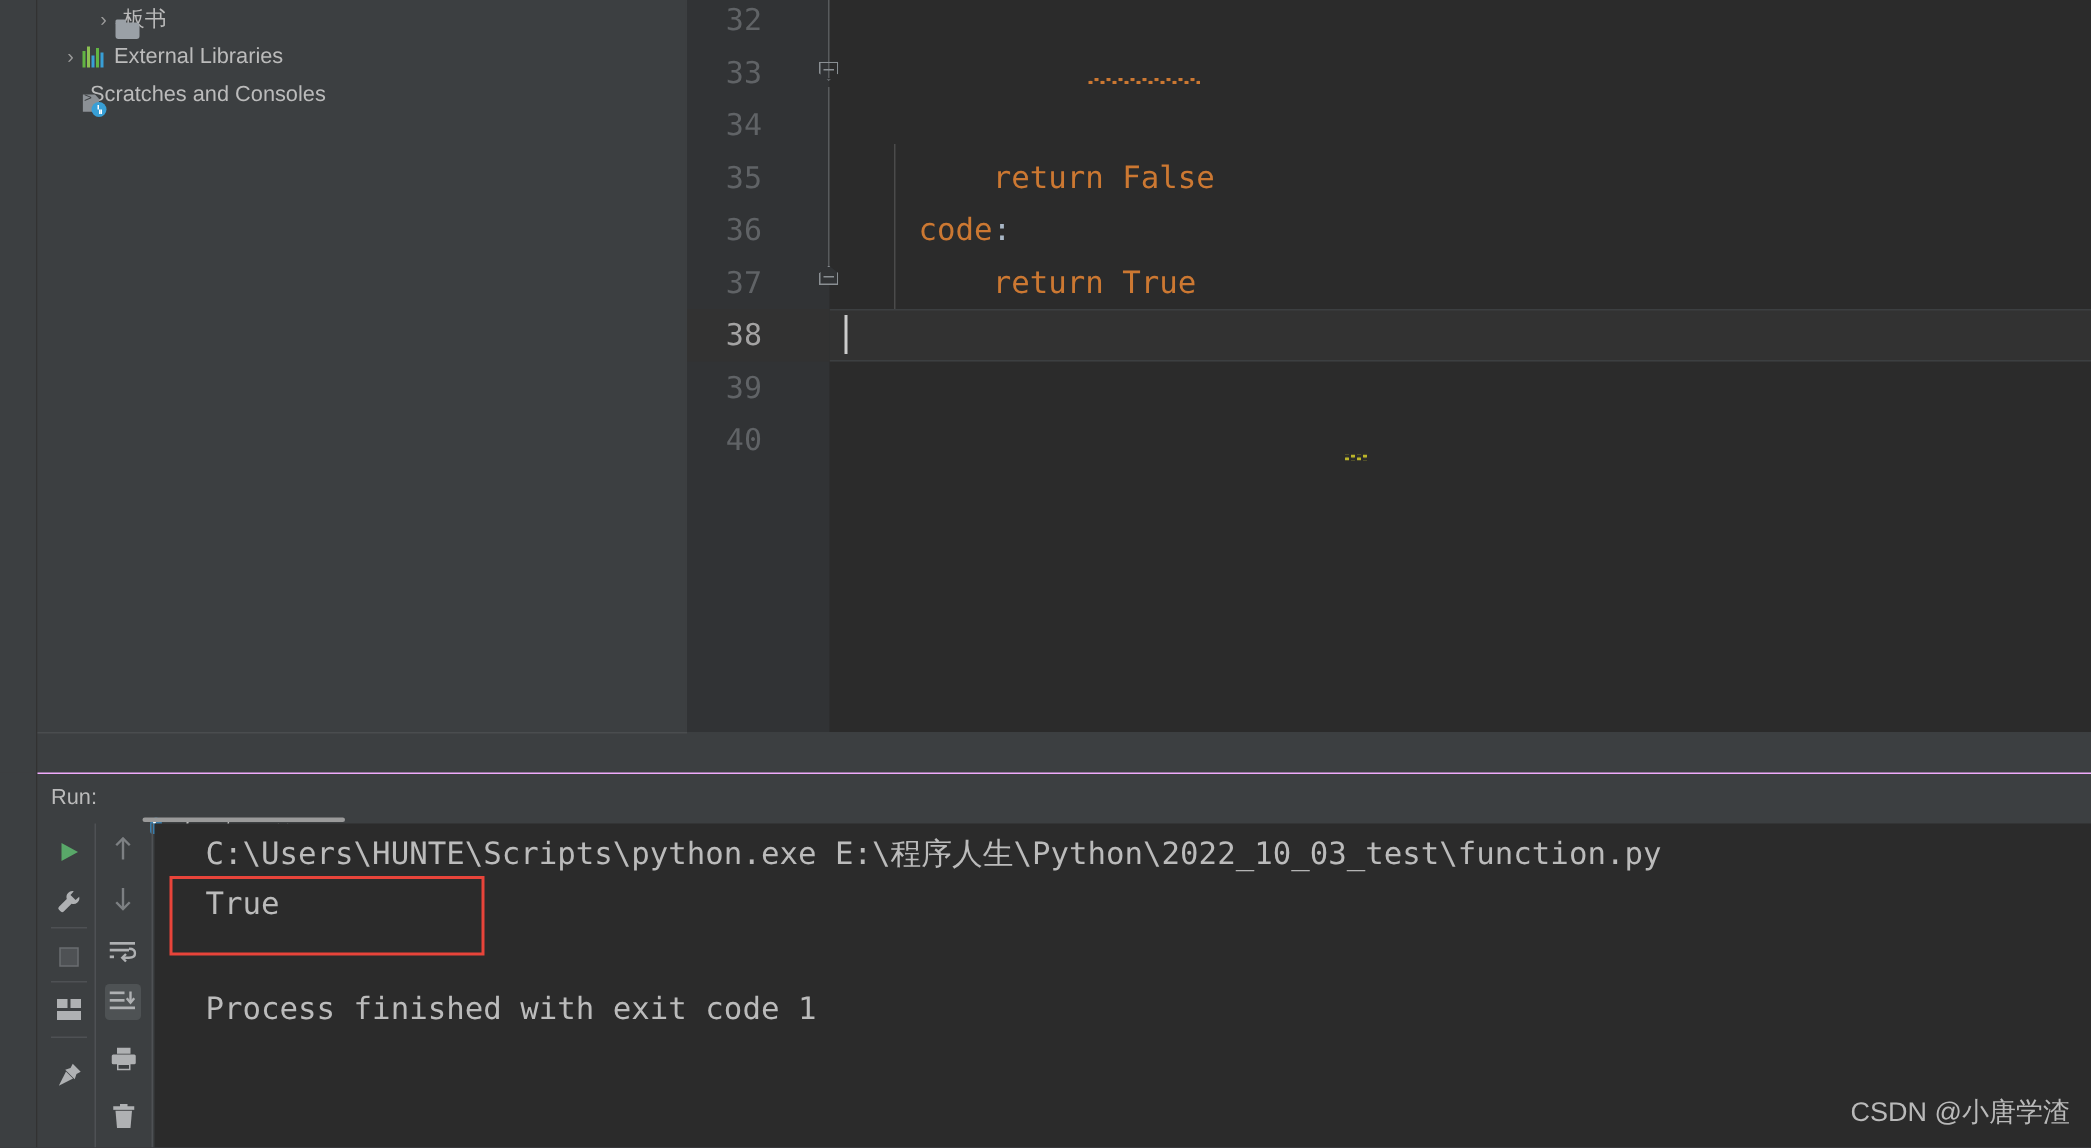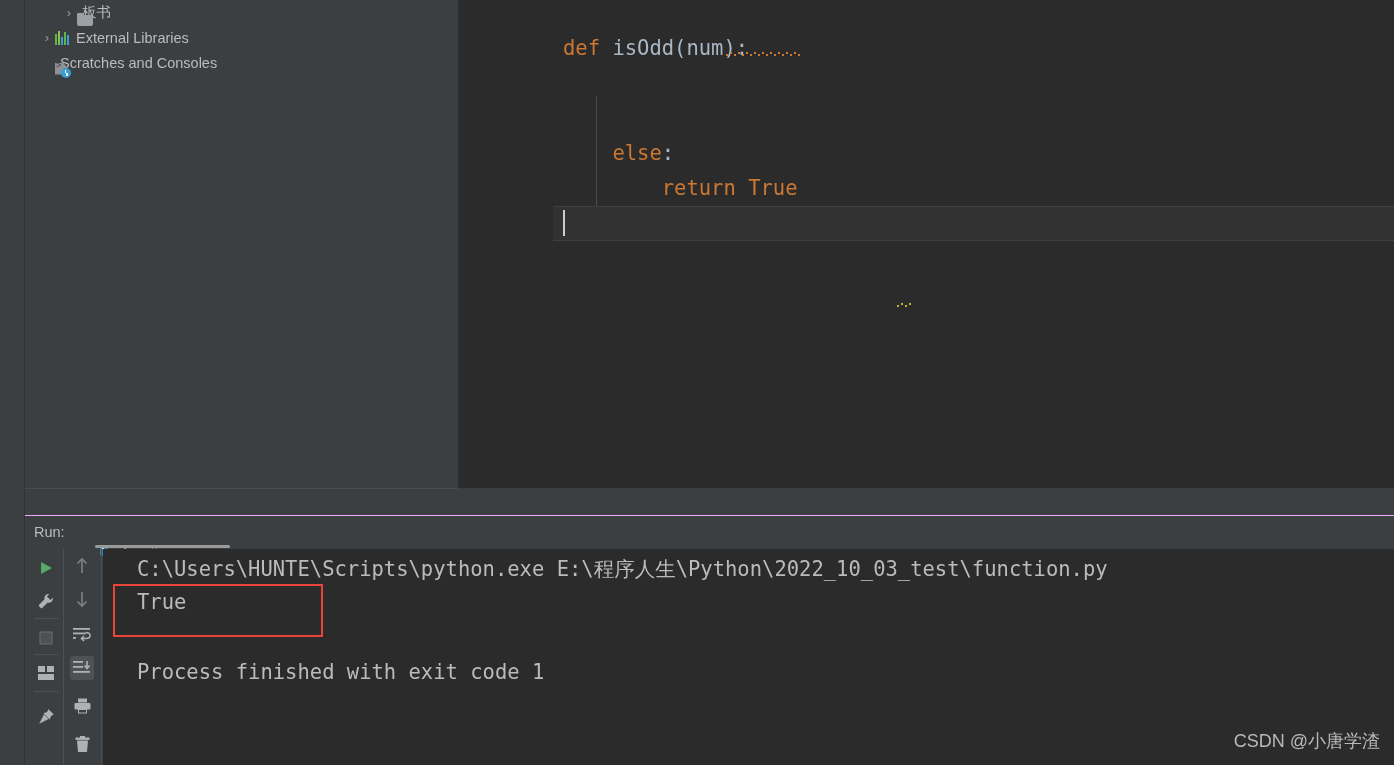--- a/index.html
+++ b/index.html
@@ -480,28 +480,44 @@
       </span>
       <span class="tlabel">Scratches and Consoles</span>
     </div>
   </div>
   <div class="tree-bottom-strip"></div>
 
   <div class="editor">
 
     <div class="current-line-band" style="top:206px;"></div>
 
+    <div class="gutter">
+      <div class="gutter-line" style="top:-4px;">32</div>
+      <div class="gutter-line" style="top:31px;">33</div>
+      <div class="gutter-line" style="top:66px;">34</div>
+      <div class="gutter-line" style="top:101px;">35</div>
+      <div class="gutter-line" style="top:136px;">36</div>
+      <div class="gutter-line" style="top:171px;">37</div>
+      <div class="gutter-line current" style="top:206px;">38</div>
+      <div class="gutter-line" style="top:241px;">39</div>
+      <div class="gutter-line" style="top:276px;">40</div>
+
+      <div class="fold-rail" style="top:0px;height:52px;"></div>
+      <div class="fold-rail" style="top:58px;height:125px;"></div>
+      <div class="fold-marker open" style="left:88px; top:41px;"></div>
+      <div class="fold-marker close" style="left:88px; top:177px;"></div>
+    </div>
 
     <div class="code-area">
       <div class="indent-guide" style="left:43px; top:96px; height:70px;"></div>
       <div class="indent-guide" style="left:43px; top:166px; height:40px;"></div>
 
       <div class="code-line" style="top:-4px;"></div>
-      <div class="code-line" style="top:31px;"><span class="kw">def </span><span class="fn">isOdd</span><span class="plain">(num):</span></div>
-      <div class="code-line" style="top:136px;"><span class="plain">    </span><span class="kw">else</span><span class="plain">:</span></div>
+      <div class="code-line" style="top:101px;"><span class="plain">        </span><span class="kw">return False</span></div>
+      <div class="code-line" style="top:136px;"><span class="plain">    </span><span class="kw">code</span><span class="plain">:</span></div>
       <div class="code-line" style="top:171px;"><span class="plain">        </span><span class="kw">return True</span></div>
       <div class="code-line" style="top:206px;"></div>
       <div class="code-line" style="top:241px;"></div>
 
       <div class="wavy-orange" style="left:172px; top:52px; width:75px;"></div>
 
       <div class="wavy-yellow" style="left:343px; top:303px; width:16px;"></div>
 
       <div class="caret" style="left:10px; top:210px;"></div>
     </div>

